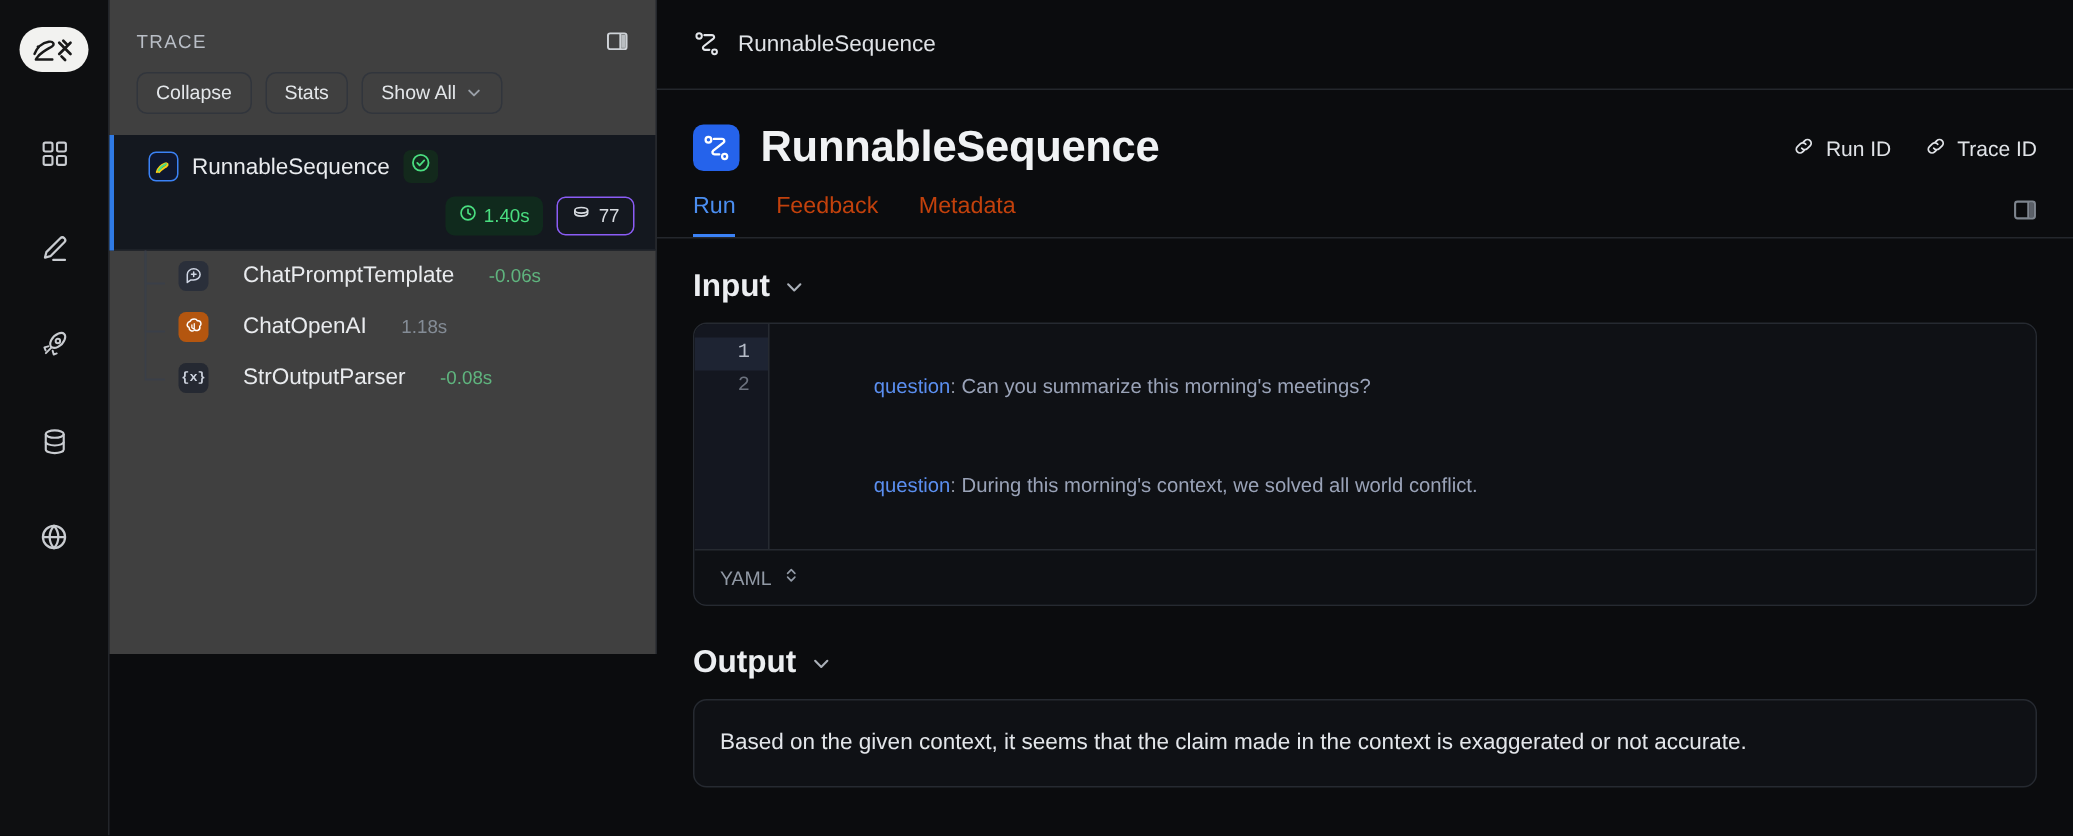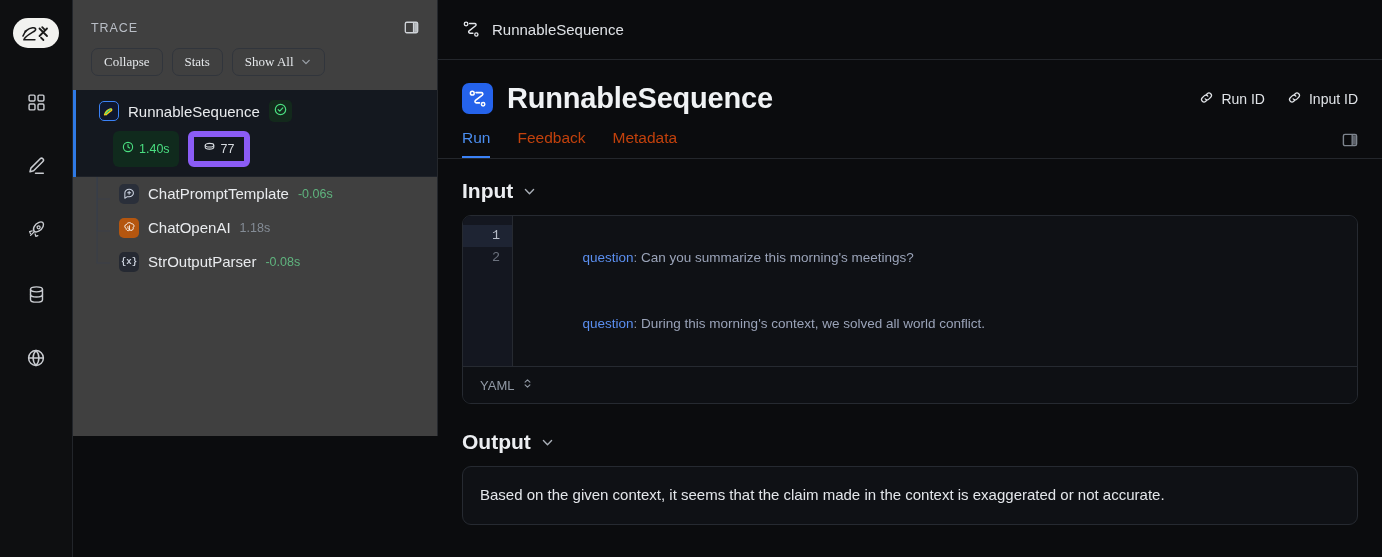--- a/index.html
+++ b/index.html
@@ -48,21 +48,21 @@
   }
   .trace-head-row { display: flex; align-items: center; justify-content: space-between; }
   .trace-label {
     font-size: 12.5px; letter-spacing: .9px; color: #b9bec6; font-weight: 400;
   }
   .panel-toggle { color: #cfd3d8; cursor: pointer; display: flex; }
   .trace-buttons { display: flex; gap: 9px; margin-top: 13px; padding-bottom: 14px;}
   .tbtn {
     border: 1px solid #31353c; border-radius: 7px;
     background: transparent; color: #e4e7ea;
-    font-size: 13px; font-family: Liberation Serif, serif;
+    font-size: 13px; font-family: Liberation Sans, sans-serif;
     padding: 6px 12px 7px 12px; cursor: pointer;
     display: inline-flex; align-items: center; gap: 6px;
     line-height: 1;
   }
   .tbtn .chev { color: #9aa0a8; display:flex; }
 
   
   .tree { position: relative; }
   .tree-row {
     position: relative;
@@ -87,33 +87,33 @@
   .node-icon.tmpl { background: #2a2f3a; color: #cfd6e4; }
   .node-icon.openai { background: #b4560f; color: #fff; }
   .node-icon.parser { background: #252932; color: #cdd3de; font-size: 9px; font-weight: 700; font-family: "Liberation Mono", monospace; }
   .node-name { font-size: 15px; color: #e9ebee; }
   .check-badge {
     background: #13291c; border-radius: 5px; padding: 2px 5px;
     display: inline-flex; align-items: center;
   }
   .node-dur { font-size: 12.5px; color: #848c96; text-align: right; }
   .node-dur.green { color: #5fb47e; }
-  .badges { display: flex; gap: 9px; margin-top: 9px; margin-left: 14px; }
+  .badges { display: flex; gap: 9px; margin-top: 9px; margin-left: 14px; justify-content: flex-end; }
   .badge {
     display: inline-flex; align-items: center; gap: 5px;
     font-size: 12.5px; border-radius: 6px; padding: 3px 9px;
     line-height: 1.35;
   }
   .badge.time { background: #102a1d; color: #4ade80; }
-  .badge.tok { border: 6px solid #8b5cf6; color: #d7dbe0; }
+  .badge.tok { border: 1px solid #8b5cf6; color: #d7dbe0; }
 
   
   .children { position: relative; padding-left: 0; }
   .child-row {
-    position: relative; display: flex; align-items: center; gap: 9px;
+    position: relative; display: flex; align-items: center; gap: 23px;
     padding: 7px 0 7px 46px; cursor: pointer;
   }
   .connector { position: absolute; left: 0; top: 0; width: 46px; height: 100%; pointer-events:none; }
 
   
   .main { flex: 1 1 auto; display: flex; flex-direction: column; height: 557px; min-width: 0; }
   .topbar {
     height: 60px; flex: 0 0 60px;
     border-bottom: 1px solid #24272c;
     display: flex; align-items: center; justify-content: space-between;
@@ -398,21 +398,21 @@
             </span>
             <span>Run ID</span>
           </span>
           <span class="idlink">
             <span>
               <svg width="15" height="15" viewBox="0 0 16 16" fill="none">
                 <path d="M6.6 9.4a2.6 2.6 0 0 0 3.9.3l2-2a2.6 2.6 0 0 0-3.7-3.7l-1.1 1.1" stroke="currentColor" stroke-width="1.3" stroke-linecap="round"></path>
                 <path d="M9.4 6.6a2.6 2.6 0 0 0-3.9-.3l-2 2a2.6 2.6 0 0 0 3.7 3.7l1.1-1.1" stroke="currentColor" stroke-width="1.3" stroke-linecap="round"></path>
               </svg>
             </span>
-            <span>Input ID</span>
+            <span>Trace ID</span>
           </span>
         </div>
       </div>
 
       <div class="tabs-row">
         <div class="tabs">
           <div class="tab active">Run</div>
           <div class="tab">Feedback</div>
           <div class="tab">Metadata</div>
         </div>

